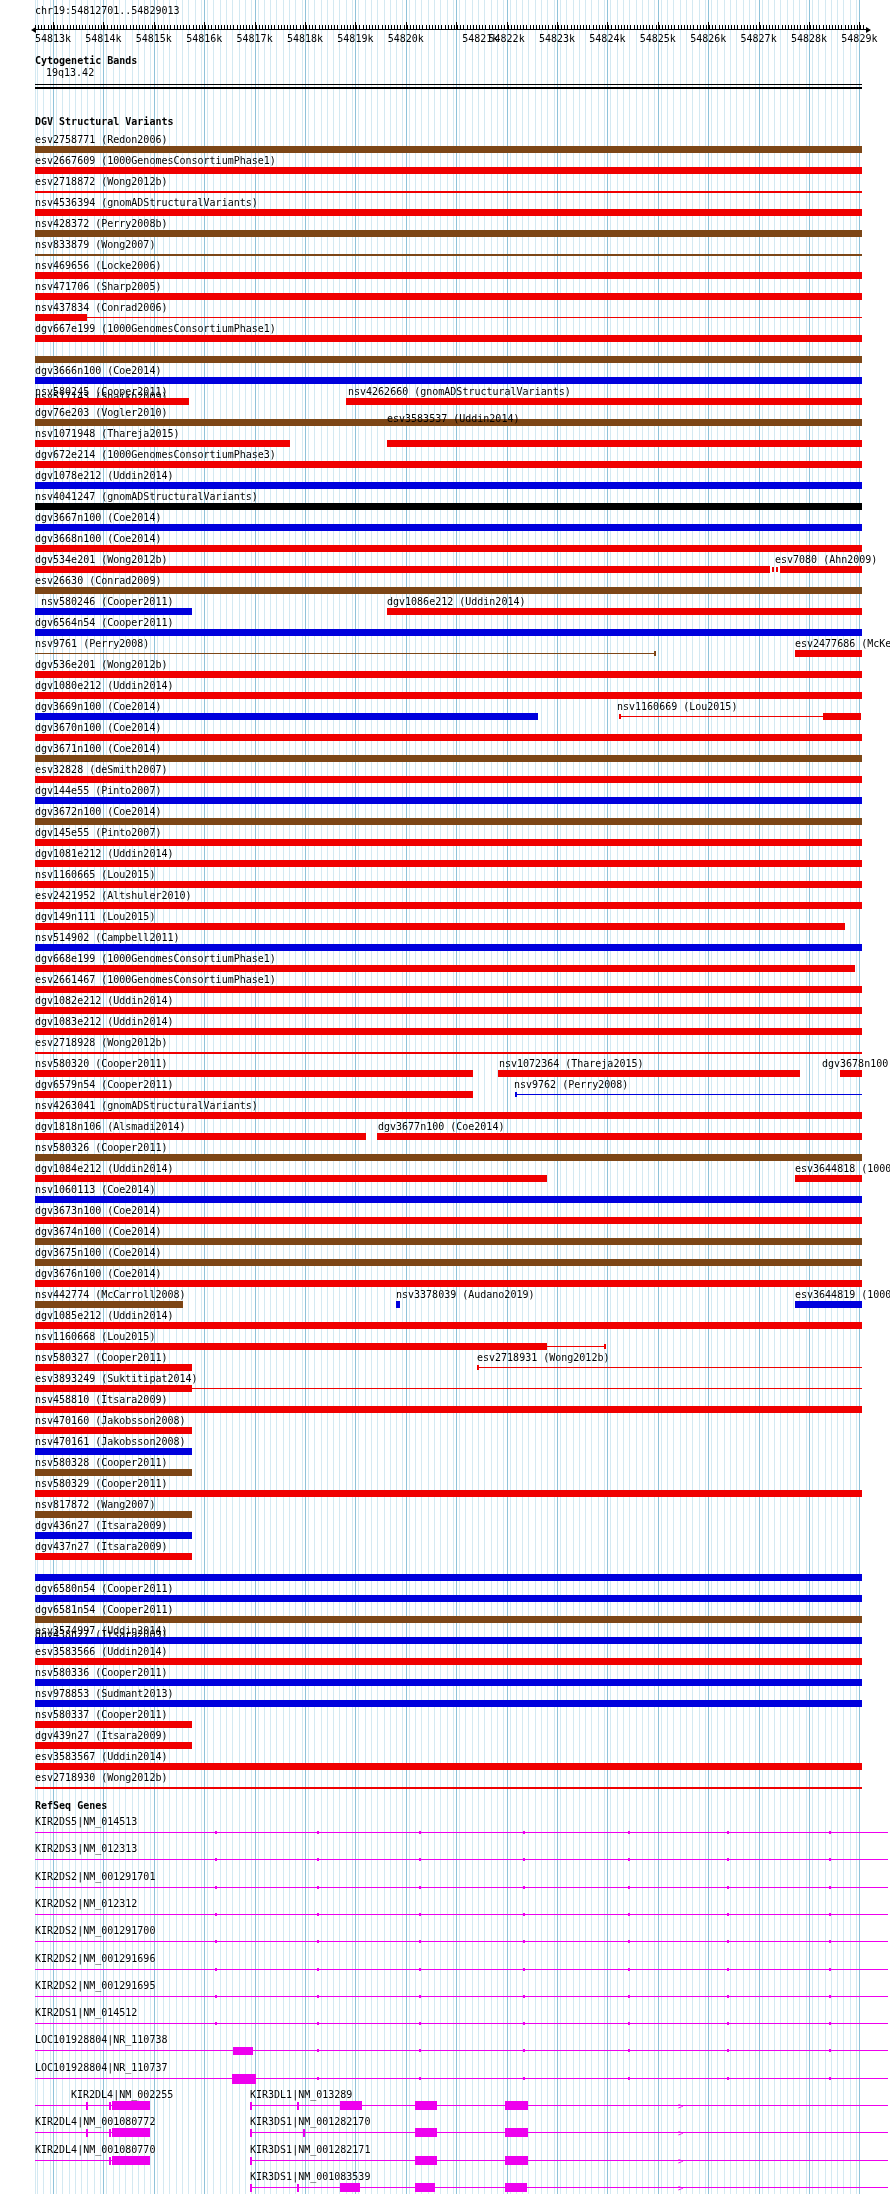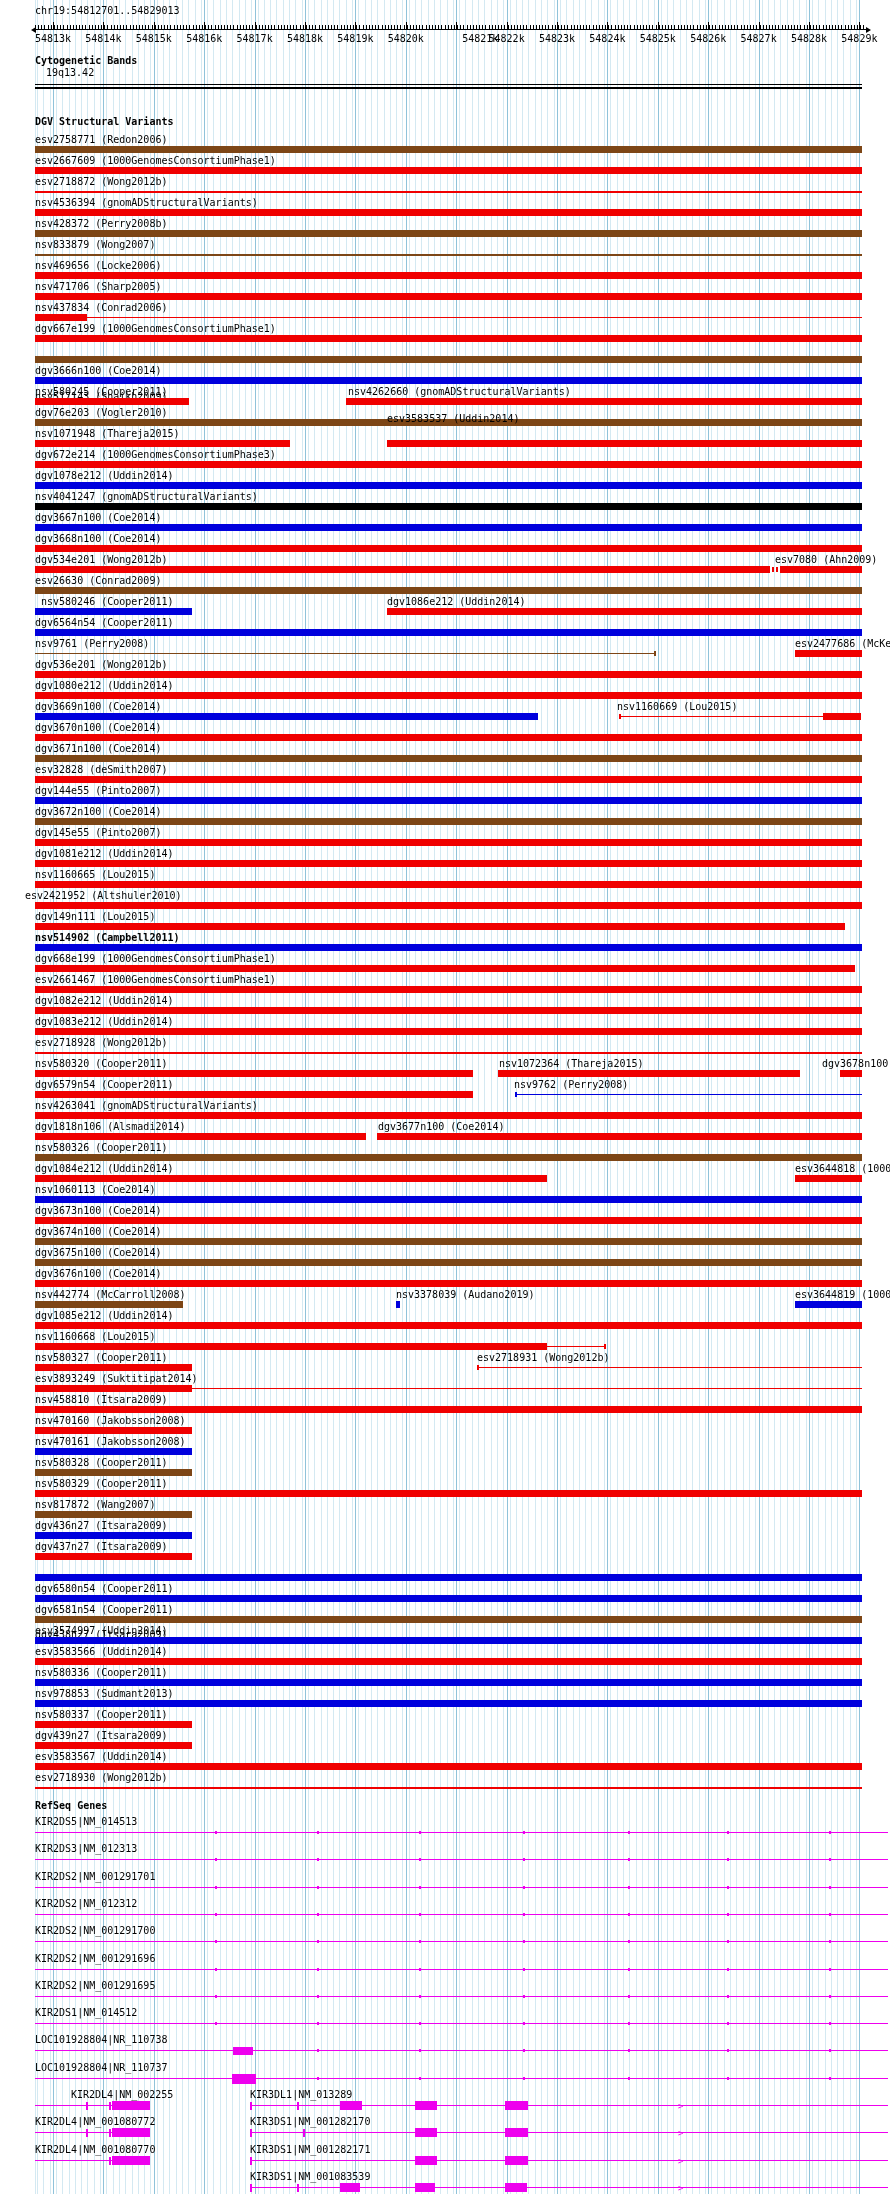--- a/index.html
+++ b/index.html
@@ -139,25 +139,25 @@
       <span class="lbl" style="left: 35px; top: 786px;">dgv144e55 (Pinto2007)</span>
       <div class="seg" style="left: 35px; width: 827px; height: 7px; top: 797px; background: rgb(0, 0, 221);"></div>
       <span class="lbl" style="left: 35px; top: 807px;">dgv3672n100 (Coe2014)</span>
       <div class="seg" style="left: 35px; width: 827px; height: 7px; top: 818px; background: rgb(125, 70, 22);"></div>
       <span class="lbl" style="left: 35px; top: 828px;">dgv145e55 (Pinto2007)</span>
       <div class="seg" style="left: 35px; width: 827px; height: 7px; top: 839px; background: rgb(240, 0, 0);"></div>
       <span class="lbl" style="left: 35px; top: 849px;">dgv1081e212 (Uddin2014)</span>
       <div class="seg" style="left: 35px; width: 827px; height: 7px; top: 860px; background: rgb(240, 0, 0);"></div>
       <span class="lbl" style="left: 35px; top: 870px;">nsv1160665 (Lou2015)</span>
       <div class="seg" style="left: 35px; width: 827px; height: 7px; top: 881px; background: rgb(240, 0, 0);"></div>
-      <span class="lbl" style="left: 25px; top: 891px;">esv2421952 (Altshuler2010)</span>
+      <span class="lbl" style="left: 35px; top: 891px;">esv2421952 (Altshuler2010)</span>
       <div class="seg" style="left: 35px; width: 827px; height: 7px; top: 902px; background: rgb(240, 0, 0);"></div>
       <span class="lbl" style="left: 35px; top: 912px;">dgv149n111 (Lou2015)</span>
       <div class="seg" style="left: 35px; width: 810px; height: 7px; top: 923px; background: rgb(240, 0, 0);"></div>
-      <span class="lbl" style="left: 35px; top: 933px; font-weight: bold;">nsv514902 (Campbell2011)</span>
+      <span class="lbl" style="left: 35px; top: 933px;">nsv514902 (Campbell2011)</span>
       <div class="seg" style="left: 35px; width: 827px; height: 7px; top: 944px; background: rgb(0, 0, 221);"></div>
       <span class="lbl" style="left: 35px; top: 954px;">dgv668e199 (1000GenomesConsortiumPhase1)</span>
       <div class="seg" style="left: 35px; width: 820px; height: 7px; top: 965px; background: rgb(240, 0, 0);"></div>
       <span class="lbl" style="left: 35px; top: 975px;">esv2661467 (1000GenomesConsortiumPhase1)</span>
       <div class="seg" style="left: 35px; width: 827px; height: 7px; top: 986px; background: rgb(240, 0, 0);"></div>
       <span class="lbl" style="left: 35px; top: 996px;">dgv1082e212 (Uddin2014)</span>
       <div class="seg" style="left: 35px; width: 827px; height: 7px; top: 1007px; background: rgb(240, 0, 0);"></div>
       <span class="lbl" style="left: 35px; top: 1017px;">dgv1083e212 (Uddin2014)</span>
       <div class="seg" style="left: 35px; width: 827px; height: 7px; top: 1028px; background: rgb(240, 0, 0);"></div>
       <span class="lbl" style="left: 35px; top: 1038px;">esv2718928 (Wong2012b)</span>

